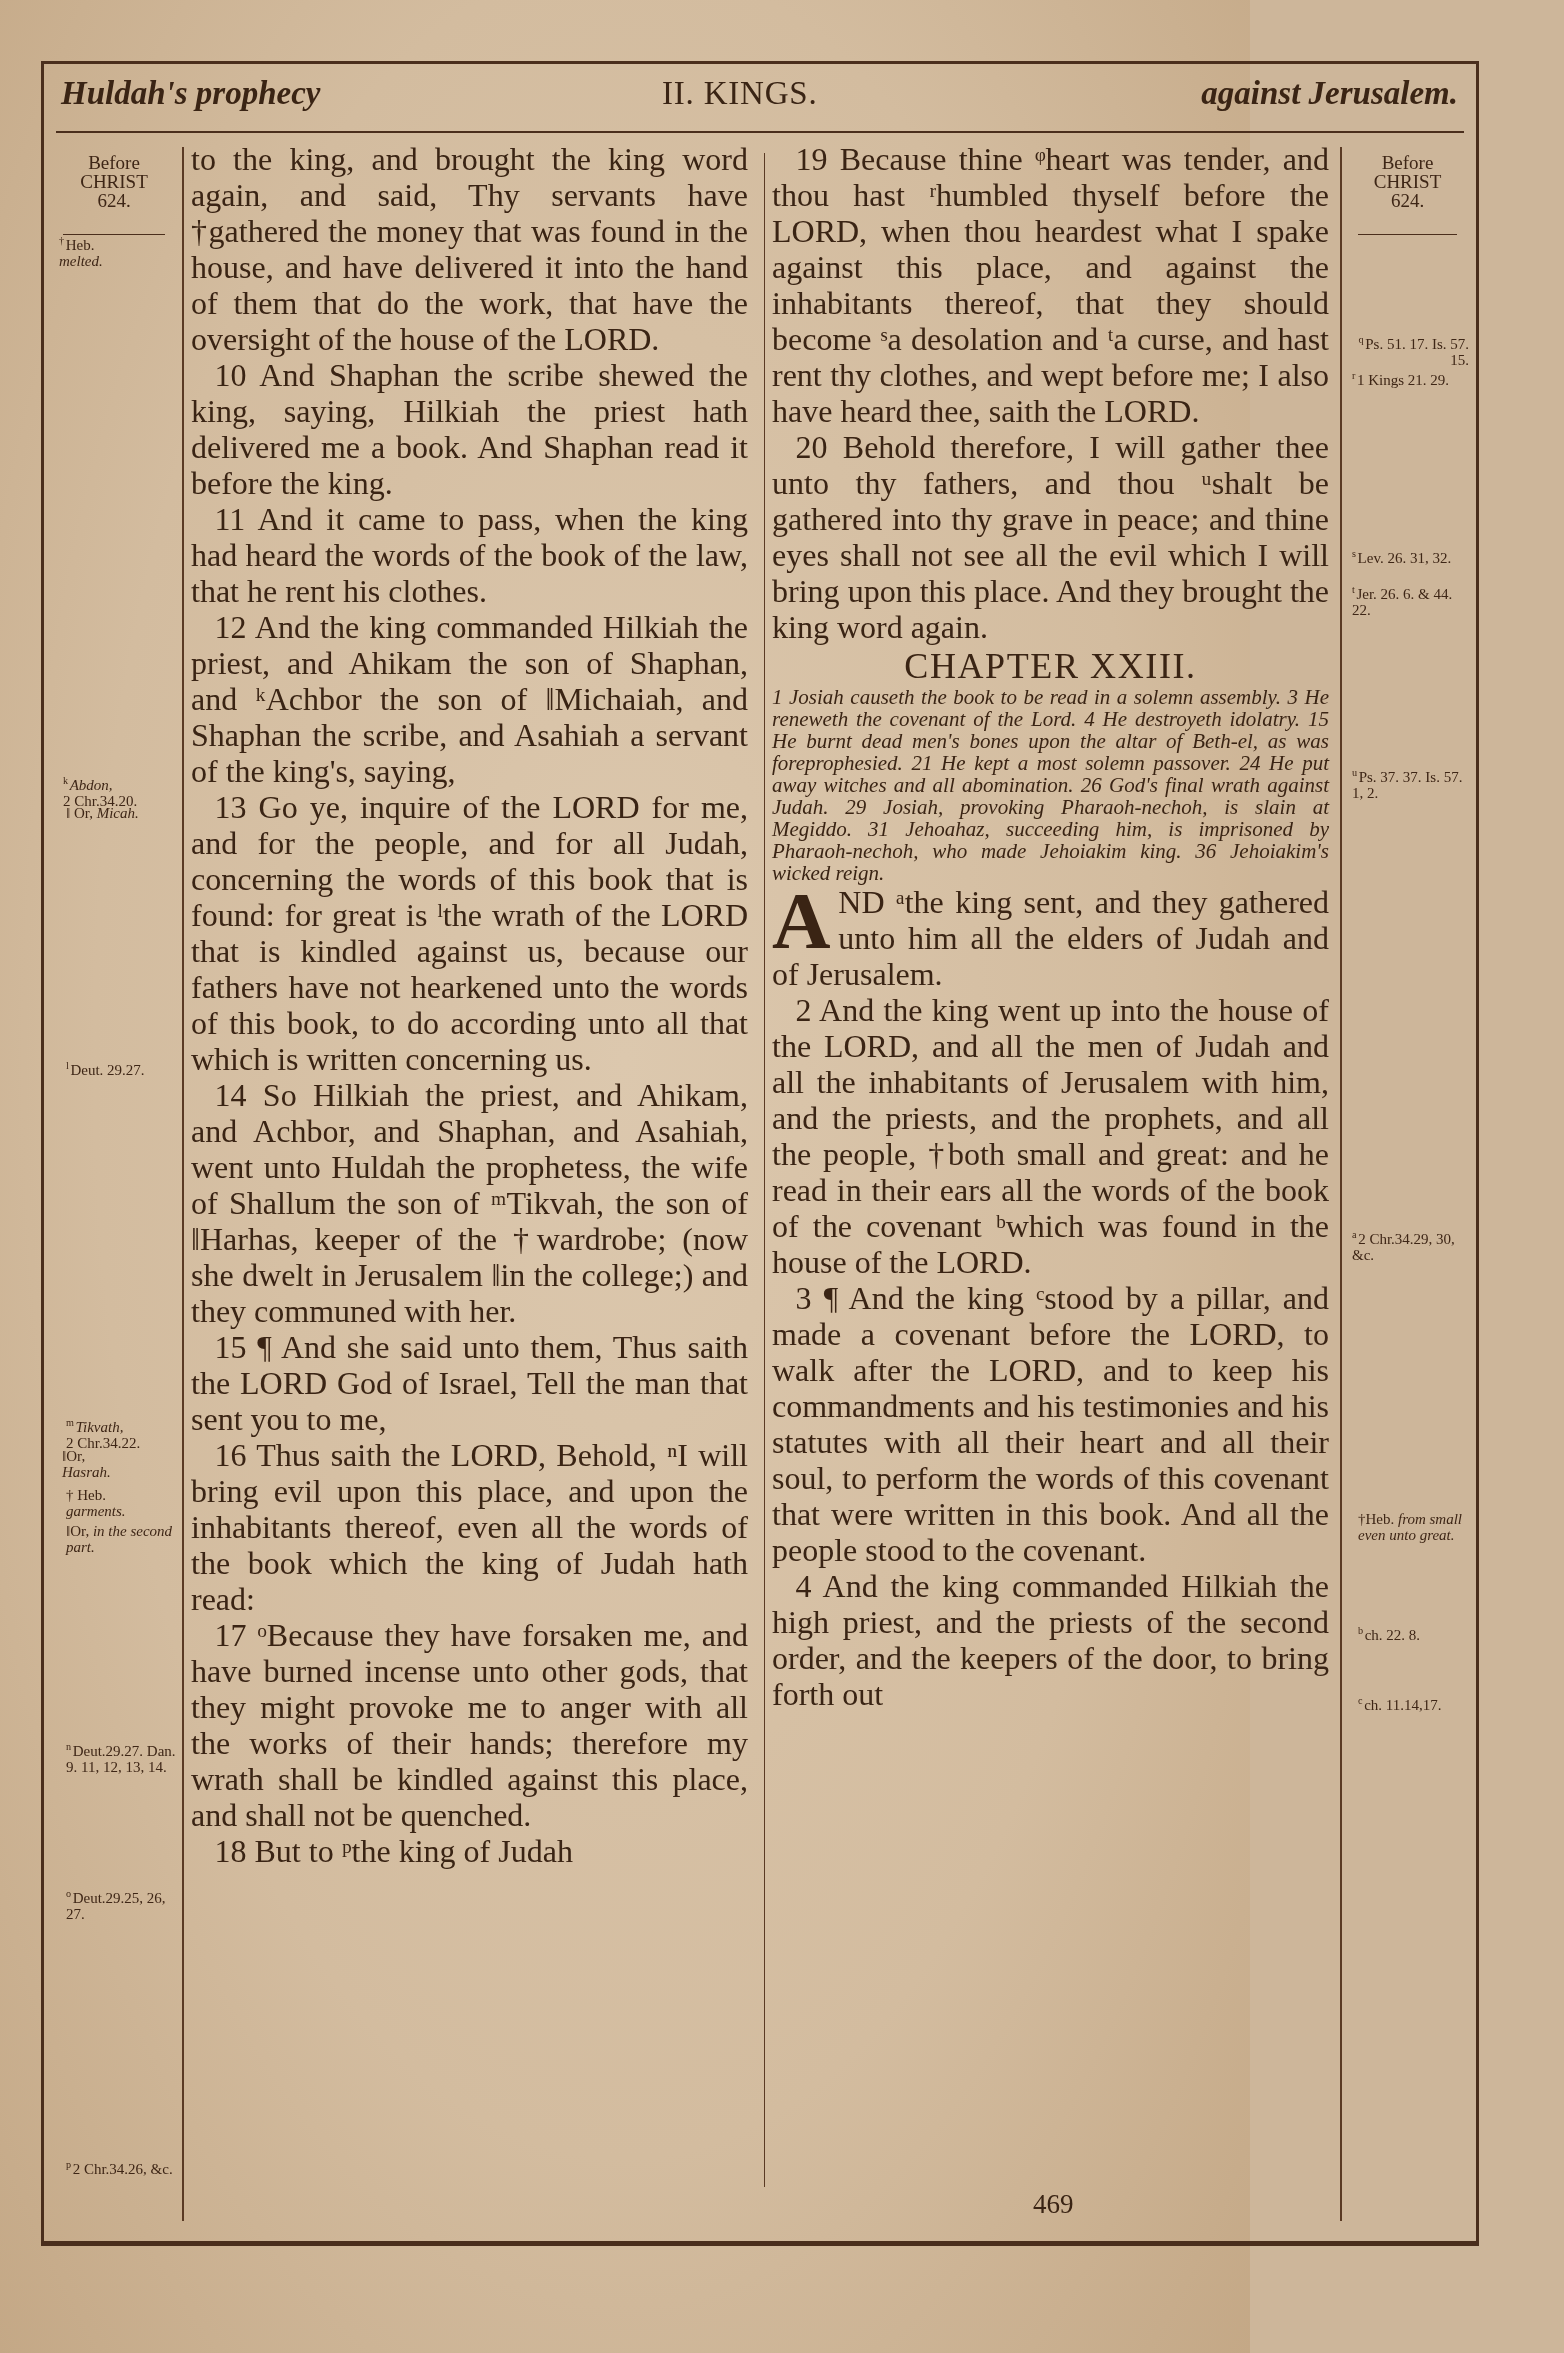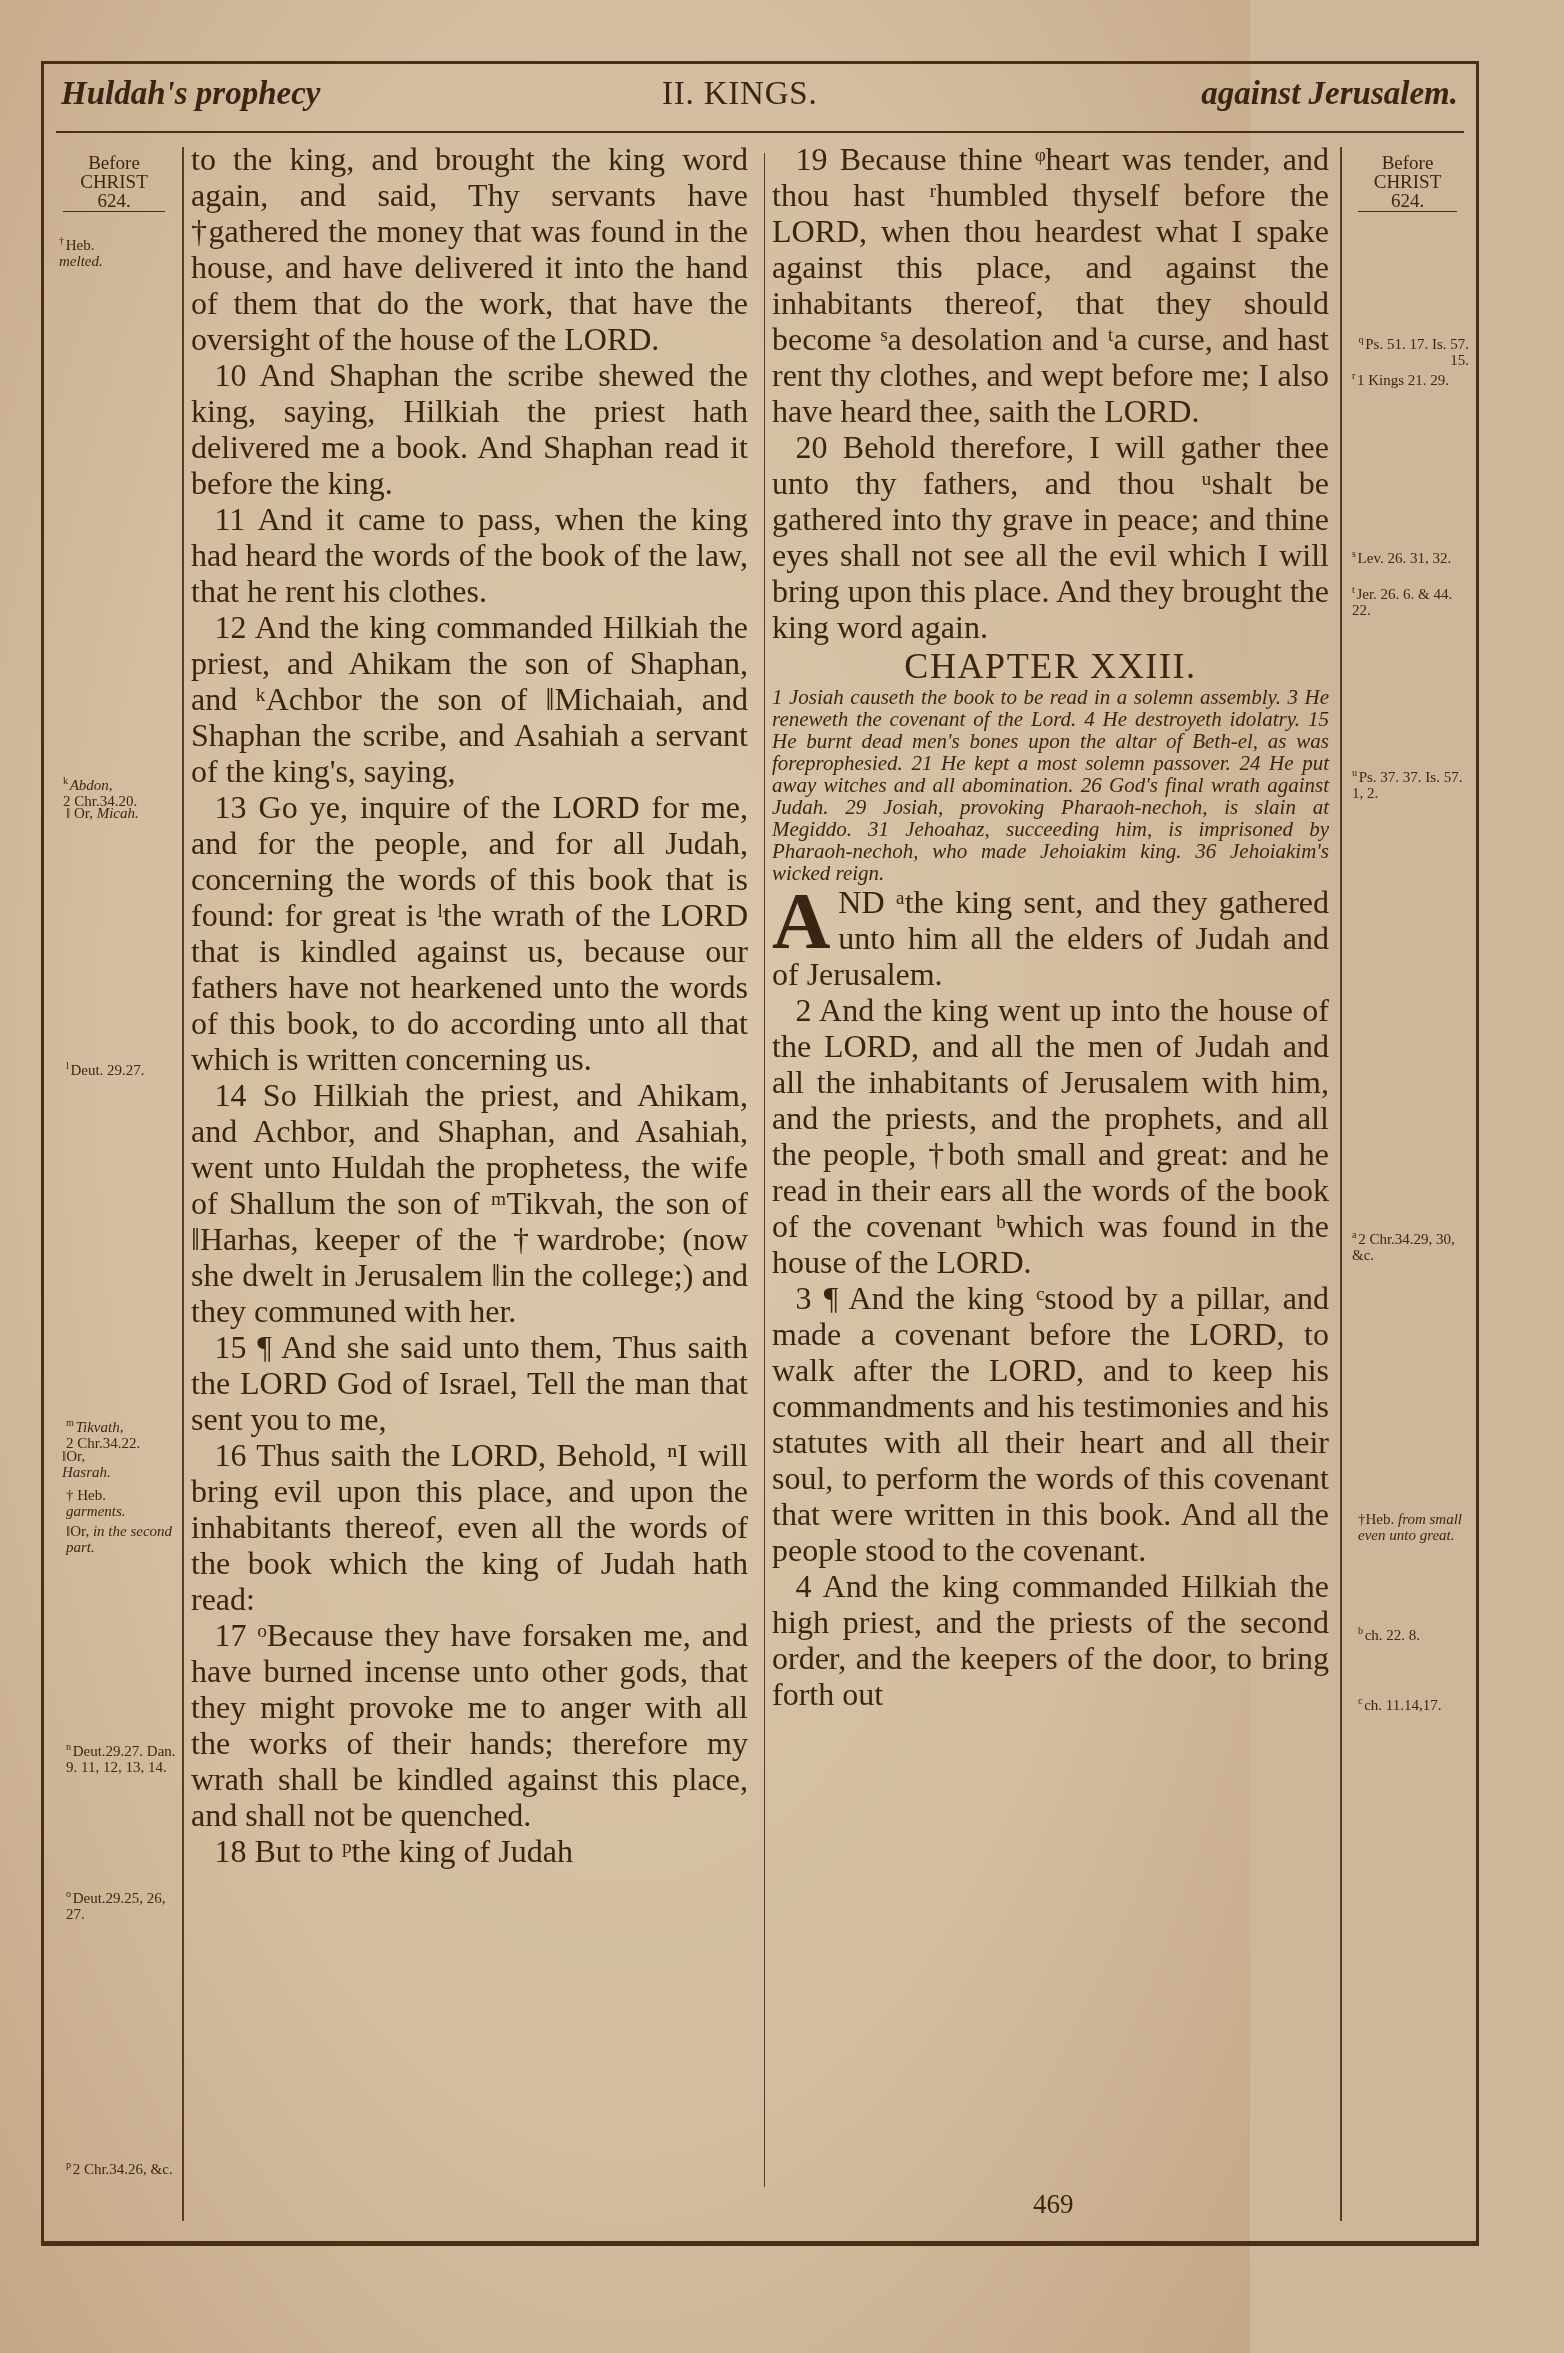--- a/index.html
+++ b/index.html
@@ -29,21 +29,21 @@
   .header .right { position: absolute; right: 11px; top: 0; font-style: italic; font-weight: bold; }
   .rule-head { position: absolute; left: 56px; top: 131px; width: 1408px; height: 0; border-top: 2.3px solid #4a2e1c; }
   .rule-foot { position: absolute; left: 41px; top: 2241px; width: 1438px; height: 0; border-top: 2.3px solid #4a2e1c; }
 
   .vline { position: absolute; width: 0; border-left: 2.3px solid #5a3a24; }
 
   .margin-col {
     position: absolute; font-family: "Liberation Serif", serif; font-size: 15px; line-height: 16.4px; color: #3e2616;
   }
   .bc { text-align: center; font-size: 19px; line-height: 19px; }
-  .bc .sub { border-bottom: 1.6px solid #4a2e1c; padding-bottom: 1px; }
+  .bc .sub { border-bottom: 1.6px solid #4a2e1c; padding-bottom: 24px; }
   .note { position: absolute; width: 117px; font-family: "Liberation Serif", serif; font-size: 15px; line-height: 15.6px; color: #3e2616; }
   .note i { font-style: italic; }
   .mk { font-size: 10.2px; vertical-align: super; margin-right: 1.6px; }
 
   .col {
     position: absolute; top: 141px;
     font-family: "Liberation Serif", serif; font-size: 32px; line-height: 36px;
     color: #3a2414; text-align: justify;
   }
   .col p { margin: 0; text-indent: 0; }

